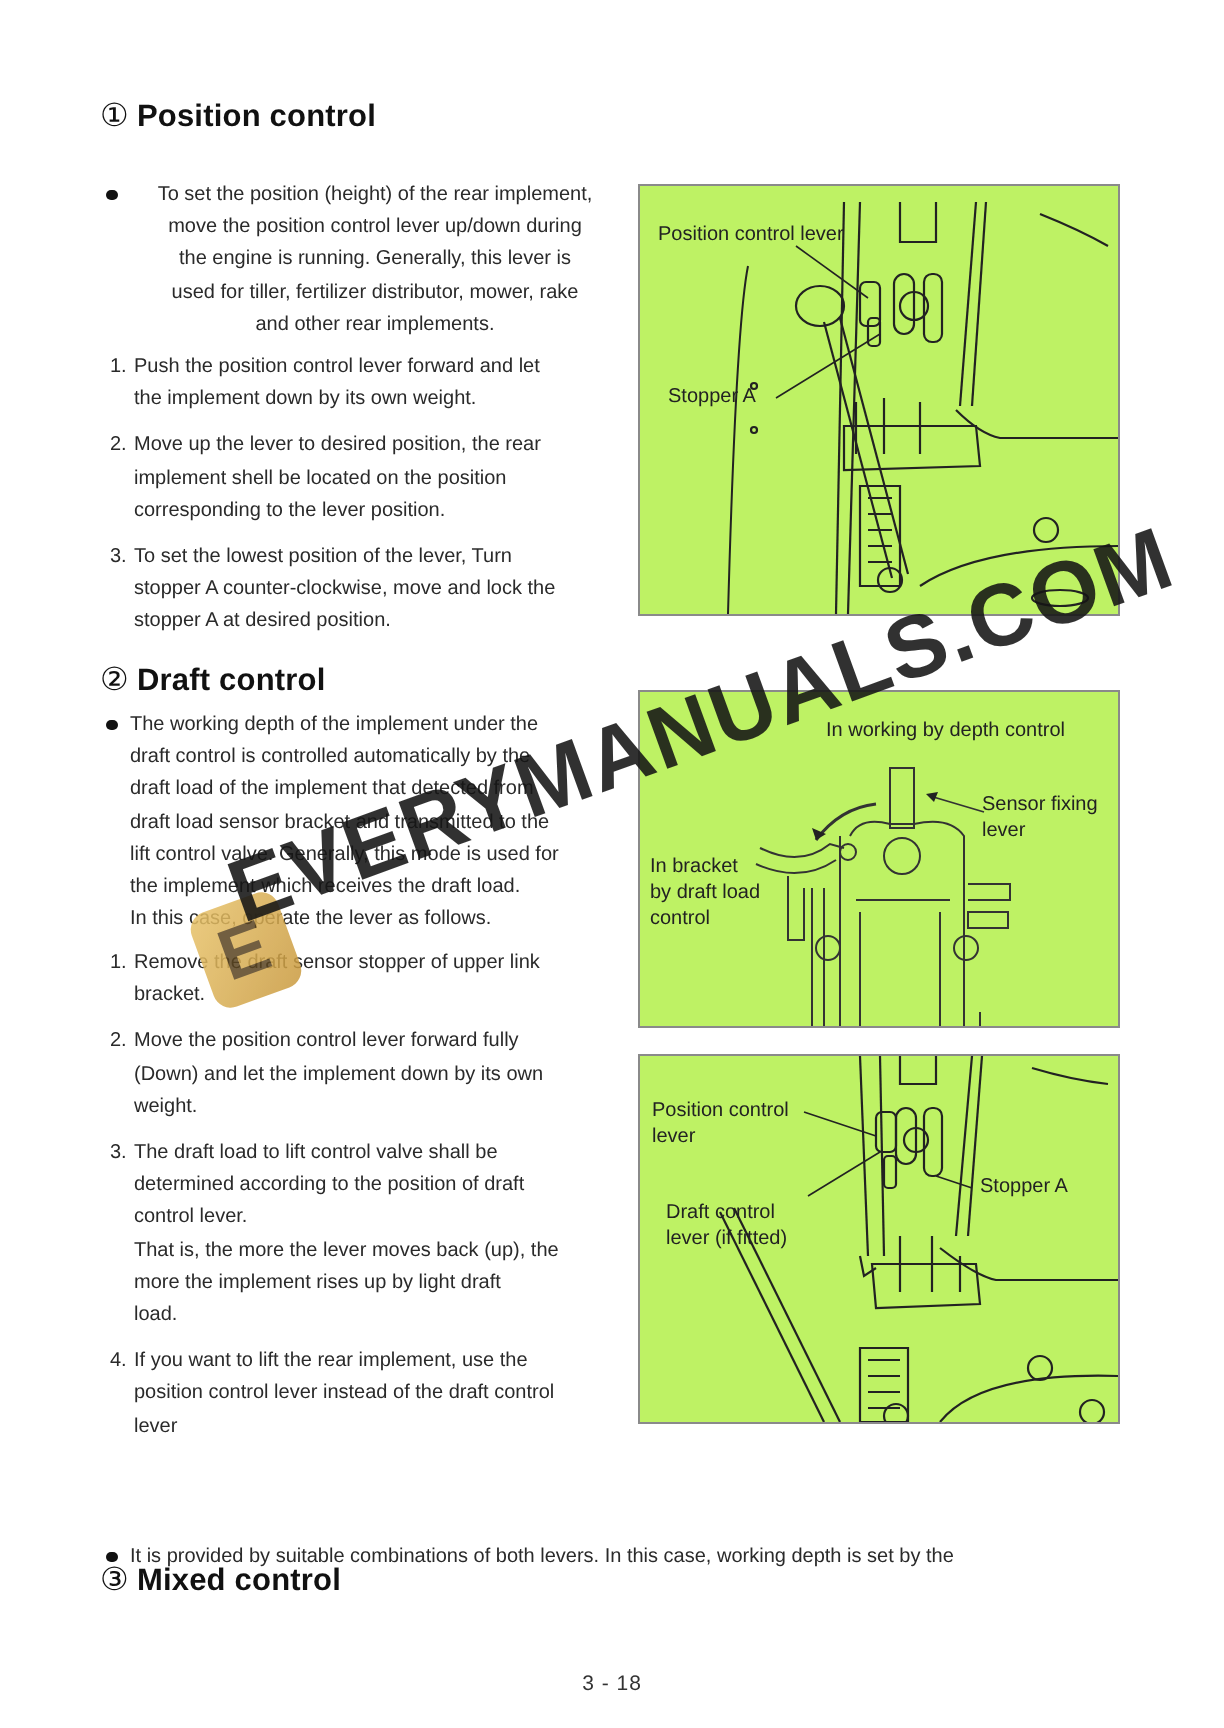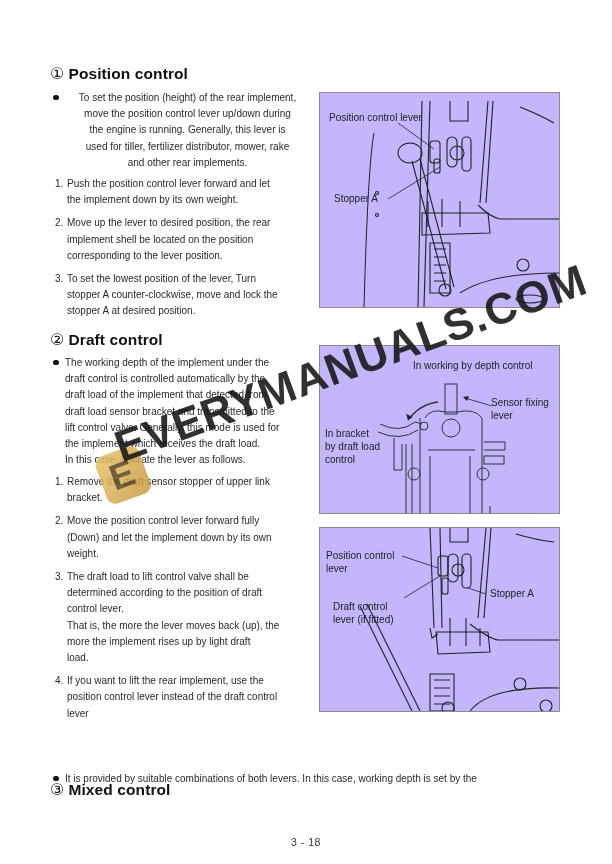--- a/index.html
+++ b/index.html
@@ -6,32 +6,32 @@
     body { width: 612px; height: 864px; position: relative; overflow: hidden;
            font-family: "Liberation Sans", "DejaVu Sans", sans-serif; color: #222; }
     .h2 { position: absolute; font-weight: bold; font-size: 15.5px; color: #111; letter-spacing: 0.1px; }
     .h2 .num { font-weight: normal; font-size: 16px; margin-right: 4px; }
     .para { position: absolute; font-size: 10px; line-height: 16.2px; color: #2a2a2a; }
     .bullet { position: relative; padding-left: 13px; text-indent: 0; }
     .bullet::before { content: ""; position: absolute; left: 1px; top: 4.5px; width: 5.5px; height: 5.5px; border-radius: 50%; background: #111; }
     .item { position: relative; padding-left: 15px; margin-bottom: 7px; }
     .item .n { position: absolute; left: 3px; top: 0; }
     .item .sub { display: block; }
-    .fig { position: absolute; border: 1.2px solid #8a8a8a; background: #c4b5fd; overflow: hidden; }
+    .fig { position: absolute; border: 1.2px solid #8a8a8a; background: #bef264; overflow: hidden; }
     .fig svg { position: absolute; left: 0; top: 0; }
     .callout { position: absolute; font-size: 10px; line-height: 13.5px; color: #222; white-space: nowrap; }
     .footer { position: absolute; left: 0; width: 612px; top: 808px; text-align: center; font-size: 10.5px; color: #333; letter-spacing: 0.5px; margin-top: 28px; }
     .wm { position: absolute; left: 108px; top: 425px; font-family: "Liberation Sans", sans-serif; font-weight: bold; font-size: 44px; color: rgba(20,20,20,0.88); transform: rotate(-20deg); transform-origin: left top; letter-spacing: 1px; white-space: nowrap; pointer-events: none; }
     .wm-logo { position: absolute; left: 100px; top: 450px; width: 46px; height: 50px; background: linear-gradient(135deg, #e8c36a, #c9993d); border-radius: 9px; transform: rotate(-20deg); opacity: 0.85; }
     .wm-logo span { position: absolute; left: 10px; top: 4px; font-size: 36px; font-weight: bold; color: #5a4420; }
   </style>
 </head>
 <body>
 
-<div class="h2" style="left:50px; top:64px;">
+<div class="h2" style="left:50px; top:48px;">
   <span class="num">①</span><span>Position control</span>
 </div>
 
 <div class="para" style="left:52px; top:90px; width:258px;text-align:center;">
   <div class="bullet">
     <div>To set the position (height) of the rear implement,</div>
     <div>move the position control lever up/down during</div>
     <div>the engine is running. Generally, this lever is</div>
     <div>used for tiller, fertilizer distributor, mower, rake</div>
     <div>and other rear implements.</div>

